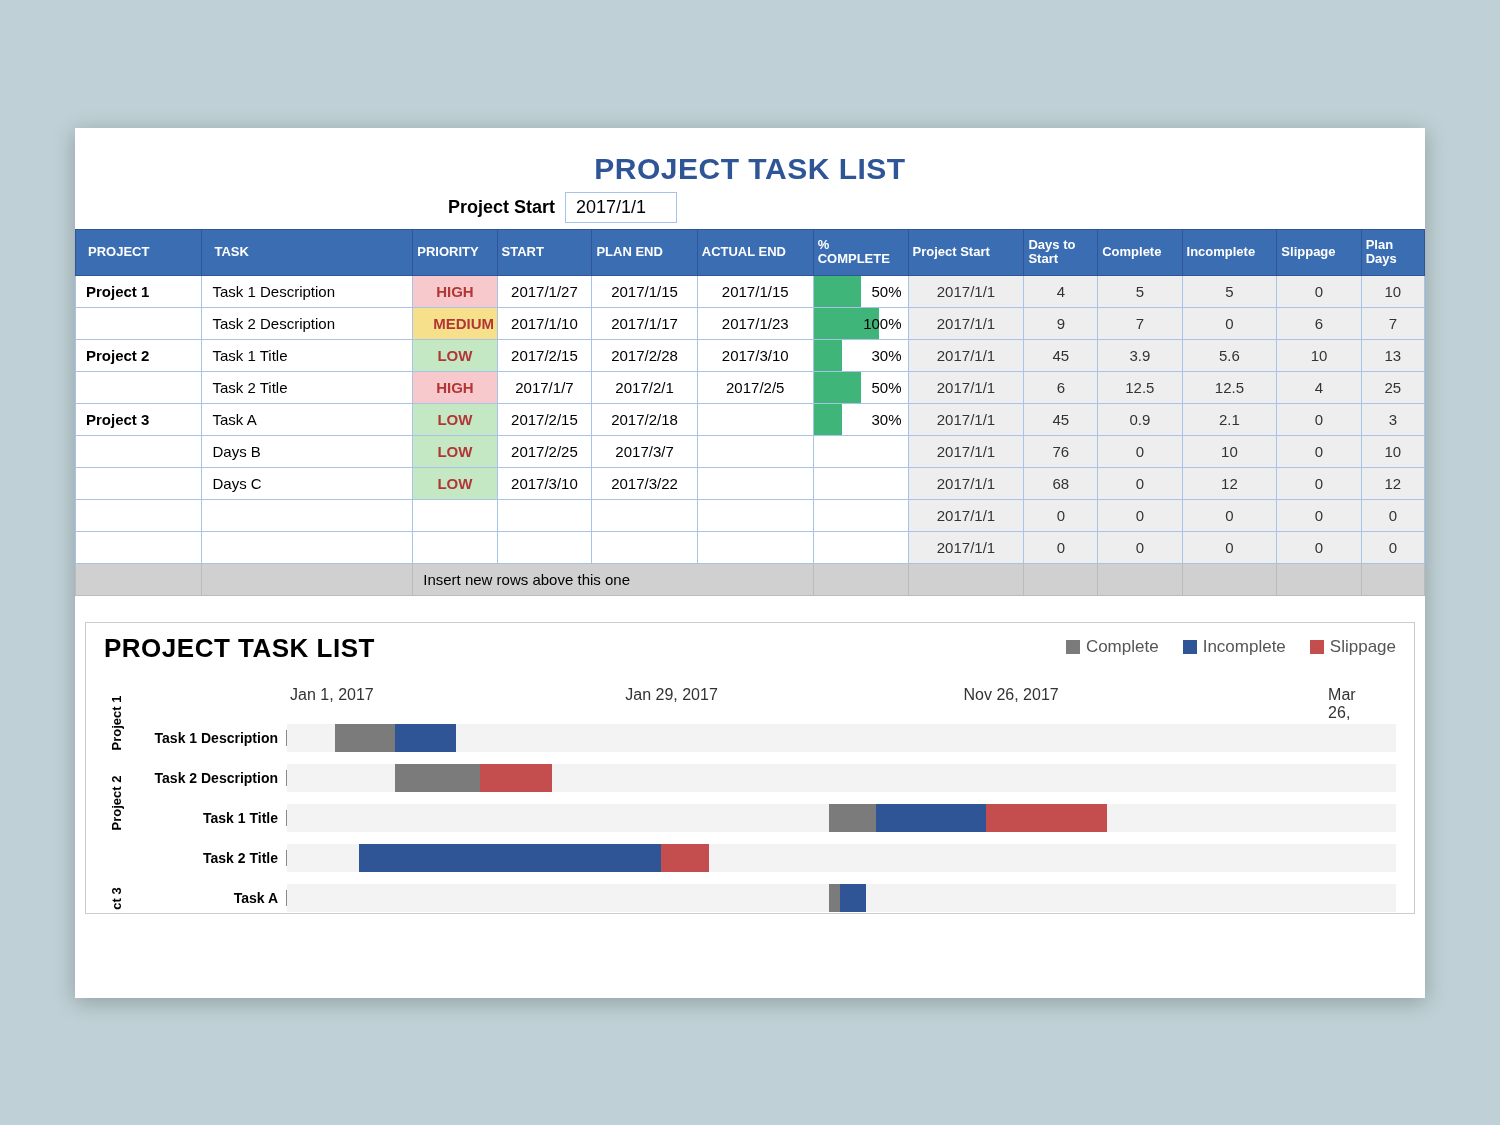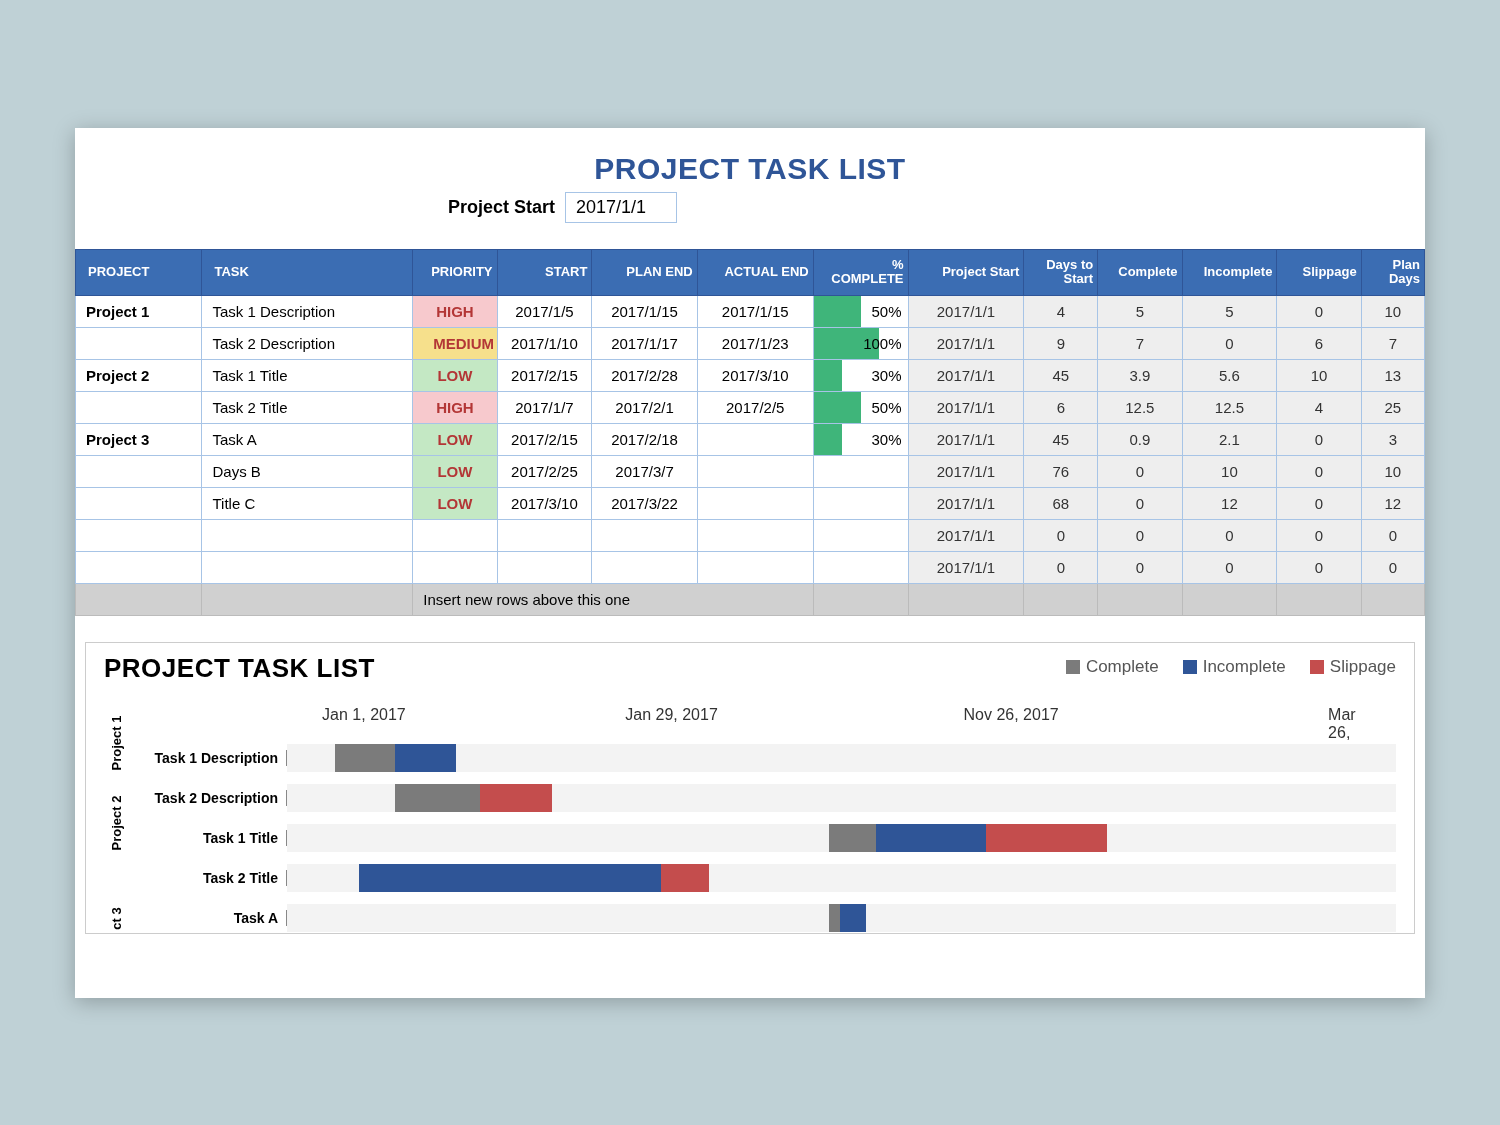--- a/index.html
+++ b/index.html
@@ -36,26 +36,25 @@
   .ps-cell{
     border:1px solid #a7c4e6;
     padding:4px 10px;font-size:18px;
     min-width:90px;
   }
   table{
     border-collapse:collapse;
     width:100%;
     table-layout:fixed;
     font-size:15px;
-    margin-top:20px;
   }
   th{
     background:#3b6db3;color:#fff;
     font-weight:700;font-size:13px;
-    padding:8px 4px;text-align:right;
+    padding:8px 4px;text-align:left;
     border:1px solid #2f5597;
     line-height:1.15;
   }
   th.l{text-align:left;padding-left:12px;}
   td{
     border:1px solid #a7c4e6;
     padding:7px 6px;text-align:center;
     background:#fff;
   }
   td.l{text-align:left;padding-left:10px;}
@@ -173,21 +172,21 @@
           <th>Incomplete</th>
           <th>Slippage</th>
           <th>Plan Days</th>
         </tr>
       </thead>
     <tbody id="tb">
         <tr>
           <td class="l proj">Project 1</td>
           <td class="l">Task 1 Description</td>
           <td class="pri pri-high">HIGH</td>
-          <td>2017/1/5</td>
+          <td>2017/1/27</td>
           <td>2017/1/15</td>
           <td>2017/1/15</td>
           <td class="pct"><div class="bar" style="width: 50%;"></div><span>50%</span></td>
           <td class="gray">2017/1/1</td>
           <td class="gray">4</td>
           <td class="gray">5</td>
           <td class="gray">5</td>
           <td class="gray">0</td>
           <td class="gray">10</td>
         </tr>
@@ -261,21 +260,21 @@
           <td class="pct"></td>
           <td class="gray">2017/1/1</td>
           <td class="gray">76</td>
           <td class="gray">0</td>
           <td class="gray">10</td>
           <td class="gray">0</td>
           <td class="gray">10</td>
         </tr>
         <tr>
           <td class="l proj"></td>
-          <td class="l">Title C</td>
+          <td class="l">Days C</td>
           <td class="pri pri-low">LOW</td>
           <td>2017/3/10</td>
           <td>2017/3/22</td>
           <td></td>
           <td class="pct"></td>
           <td class="gray">2017/1/1</td>
           <td class="gray">68</td>
           <td class="gray">0</td>
           <td class="gray">12</td>
           <td class="gray">0</td>
@@ -337,21 +336,21 @@
           <span class="sw bl"></span>
           <span>Incomplete</span>
         </div>
       <div class="item">
           <span class="sw rd"></span>
           <span>Slippage</span>
         </div>
     </div>
     <div style="clear:both"></div>
     <div class="timeline" id="tl">
-        <span style="left: 6%; margin-left: 32px;">Jan 1, 2017</span>
+        <span style="left: 6%;">Jan 1, 2017</span>
         <span style="left: 36%;">Jan 29, 2017</span>
         <span style="left: 66%;">Nov 26, 2017</span>
         <span style="left: 96%;">Mar 26, 2017</span>
       </div>
     <div class="gantt" id="gantt">
         <div class="grow">
           <div class="glabel-proj">Project 1</div>
           <div class="glabel-task">Task 1 Description</div>
           <div class="gtrack">
             <div class="seg gr" style="left: 4.34783%; width: 5.43478%;"></div>

